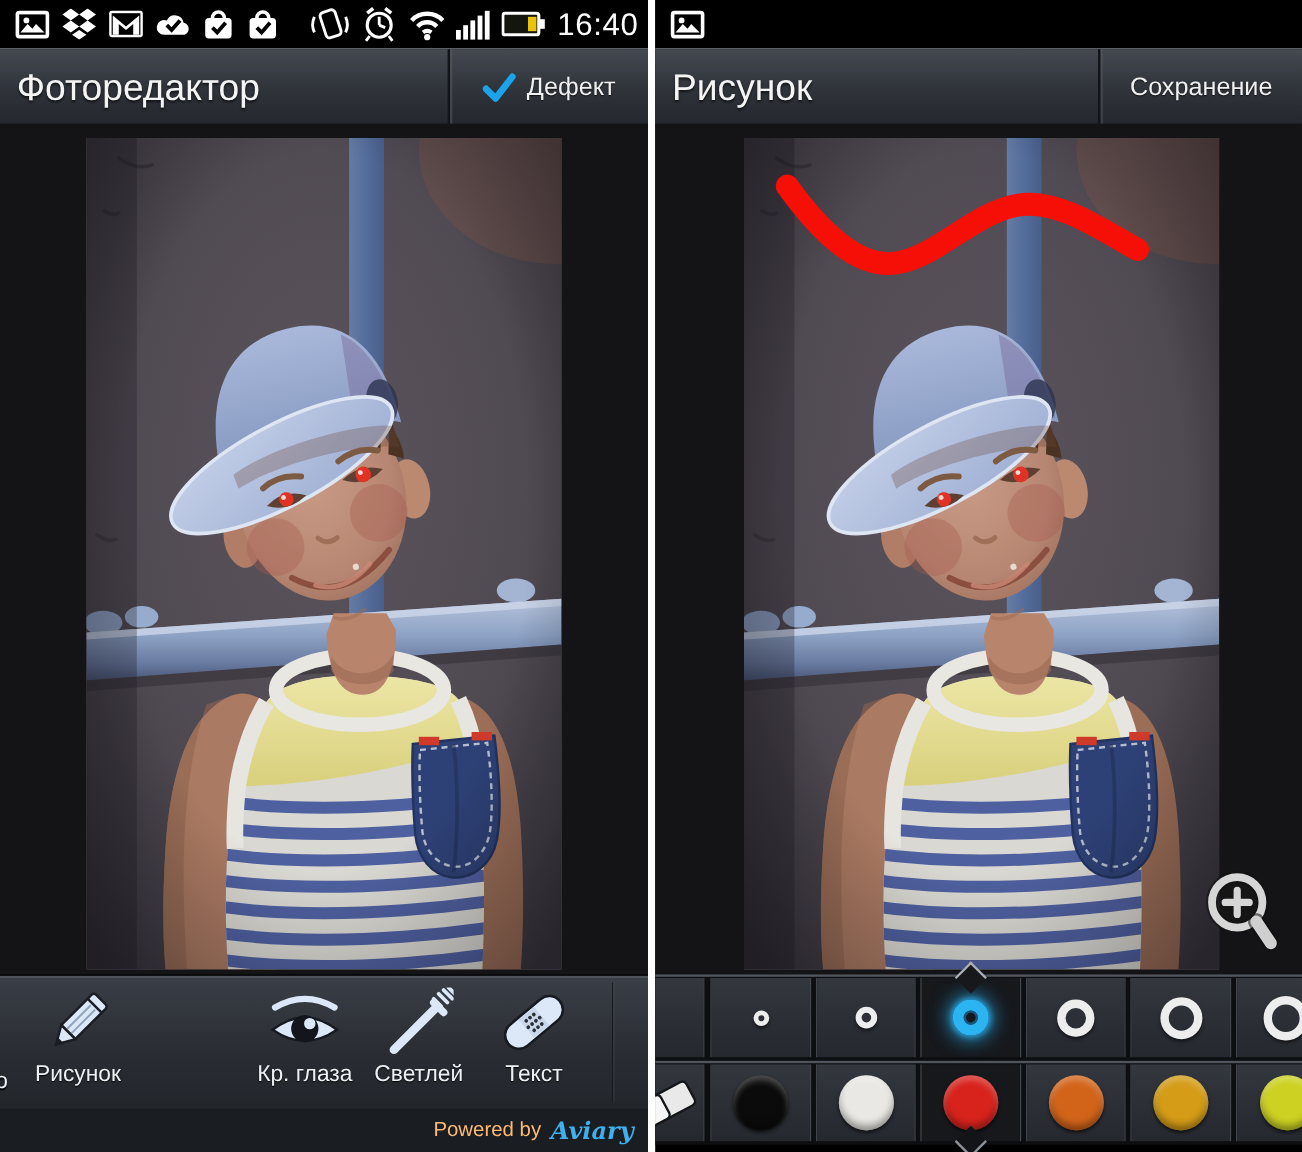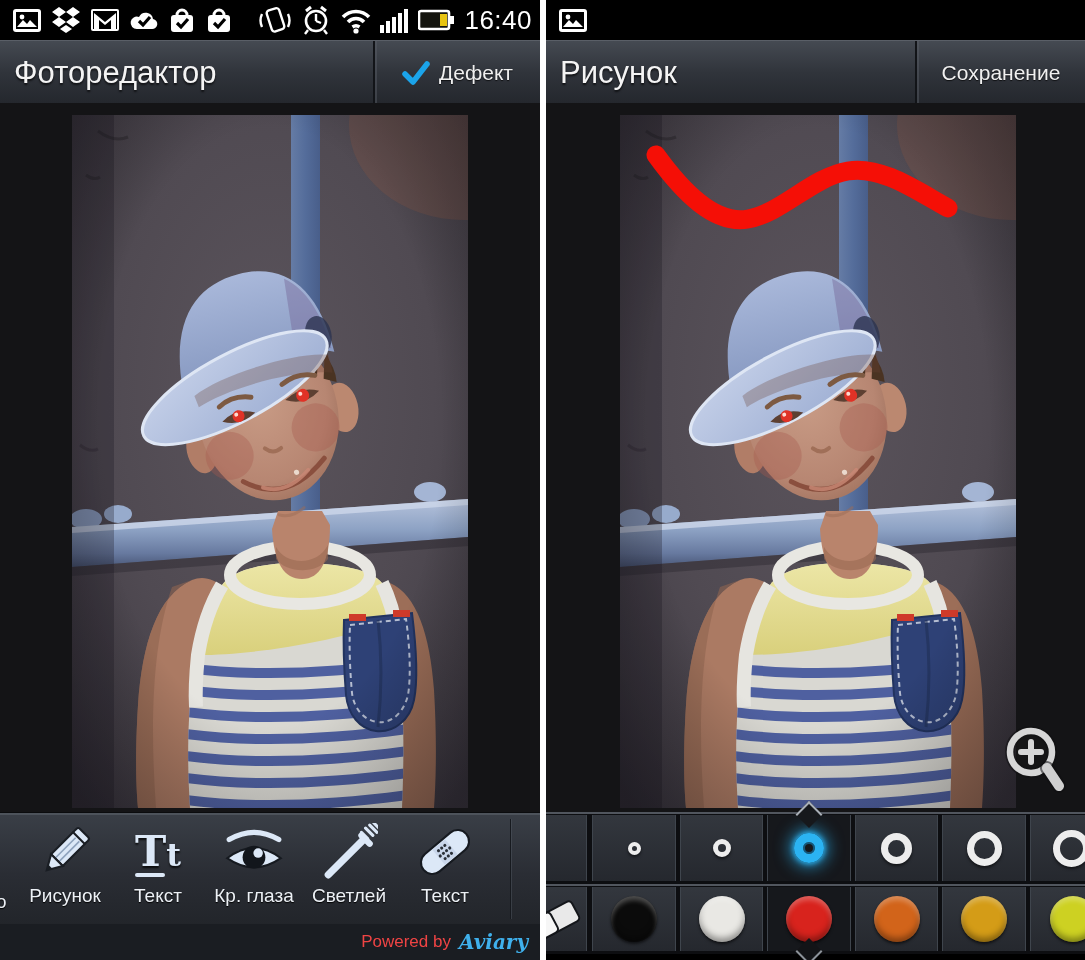--- a/index.html
+++ b/index.html
@@ -44,21 +44,21 @@
   .tool-partial{position:absolute;left:-4px;bottom:12px;color:#edf1f6;font-size:19px;text-shadow:0 1px 1px #000;}
   .tool-divider{position:absolute;left:510px;top:6px;bottom:6px;width:1px;background:#171a1f;box-shadow:1px 0 0 rgba(88,95,104,.4);}
   .tticon{font-family:"DejaVu Serif","Liberation Serif",serif;font-weight:bold;color:#dce8f7;
     font-size:42px;line-height:1;text-shadow:0 2px 2px rgba(0,0,0,.8);position:relative;}
   .tticon small{font-size:32px;font-weight:bold;}
   .tticon .tt-underline{position:absolute;left:0;bottom:-4px;width:30px;height:4px;background:#dce8f7;border-radius:2px;}
 
   
   .footer{position:absolute;top:924px;left:0;right:0;height:36px;background:#1a1d22;
     display:flex;align-items:center;justify-content:flex-end;padding-right:12px;box-sizing:border-box;gap:8px;}
-  .pby{color:#ef4444;font-size:17px;}
+  .pby{color:#fdba74;font-size:17px;}
   .brand{font-family:"DejaVu Serif","Liberation Serif",serif;font-style:italic;font-weight:bold;font-size:20px;}
 
   
   .optrow{position:absolute;left:0;right:0;background:#0d0e11;}
   .optrow::before{content:"";position:absolute;top:0;left:0;right:0;height:2px;background:#51565e;}
   .sizerow{top:812px;height:72px;}
   .colorrow{top:884px;height:70px;}
   .cell{position:absolute;top:3px;bottom:3px;background:linear-gradient(#33373e,#25282e);
     border-left:1px solid #3f454d;border-right:1px solid #3f454d;
     display:flex;align-items:center;justify-content:center;cursor:pointer;}
@@ -307,26 +307,20 @@
               <line x1="25.5" y1="11" x2="25.5" y2="38" stroke="#8fa3bd" stroke-width="1.6"></line>
               <line x1="30.5" y1="11" x2="30.5" y2="38" stroke="#8fa3bd" stroke-width="1.6"></line>
               <polygon points="20,39 36,39 28,53" fill="#dce8f7" stroke="#1a1e24" stroke-width="2"></polygon>
               <polygon points="25.5,48 30.5,48 28,53" fill="#1a1e24"></polygon>
             </g>
           </svg>
       </div>
       <span class="tlabel">Рисунок</span>
     </div>
 
-    <div class="tool" style="left:112px">
-      <div class="ticon">
-        <div class="tticon">T<small>t</small><span class="tt-underline"></span></div>
-      </div>
-      <span class="tlabel">Текст</span>
-    </div>
 
     <div class="tool" style="left:208px">
       <div class="ticon">
         <svg width="62" height="50" viewBox="0 0 60 48">
             <path d="M6 12 Q30 -2 54 12" stroke="#dce8f7" stroke-width="5" fill="none" stroke-linecap="round"></path>
             <path d="M4 30 Q30 10 56 30 Q30 48 4 30 Z" fill="#dce8f7" stroke="#161a20" stroke-width="2"></path>
             <circle cx="30" cy="29" r="11" fill="#12161c"></circle>
             <circle cx="34" cy="25" r="4.6" fill="#dce8f7"></circle>
           </svg>
       </div>

